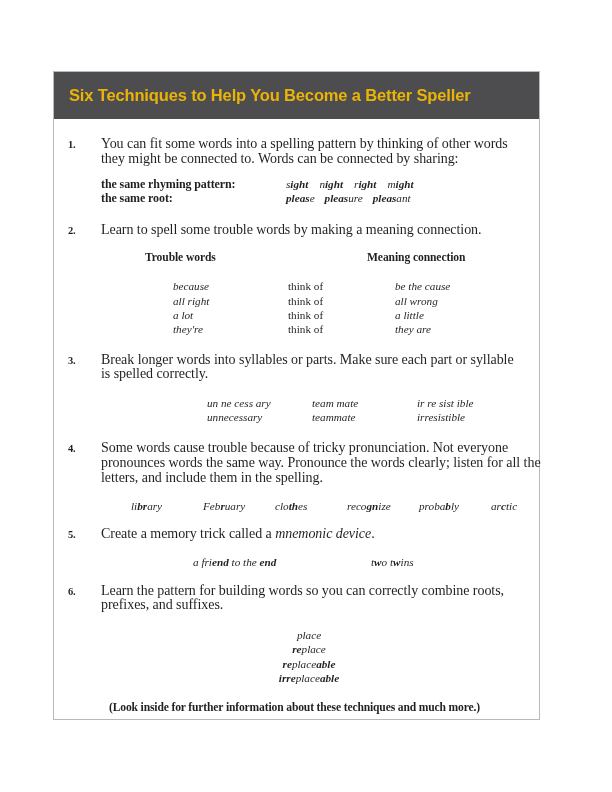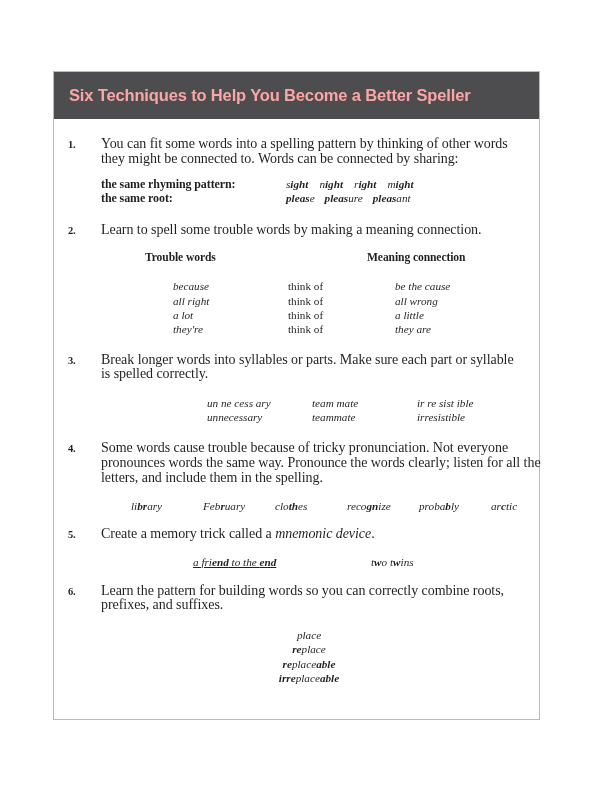--- a/index.html
+++ b/index.html
@@ -33,21 +33,21 @@
     height: 47px;
     background: #4d4d4f;
     display: flex;
     align-items: center;
     padding-left: 15px;
   }
   .header-title {
     font-family: "Liberation Sans", "DejaVu Sans", sans-serif;
     font-weight: bold;
     font-size: 16.5px;
-    color: #fca5a5;
+    color: #eab308;
     letter-spacing: -0.15px;
     white-space: nowrap;
   }
 
   
   .panel-body {
     padding: 18px 14px 0 14px;
     position: relative;
   }
 
@@ -135,21 +135,21 @@
   .t4-wrap .c { width: 72px; flex: 0 0 72px; white-space: nowrap; }
 
   
   .t5-wrap {
     margin-top: 14px;
     padding-left: 92px;
     display: flex;
     font-style: italic;
     font-size: 11.2px;
   }
-  .t5-wrap .c1 { width: 178px; flex: 0 0 178px; white-space: nowrap; text-decoration: underline; }
+  .t5-wrap .c1 { width: 178px; flex: 0 0 178px; white-space: nowrap; }
 
   
   .t6-wrap {
     margin-top: 15px;
     text-align: center;
     font-style: italic;
     font-size: 11.2px;
     line-height: 14.3px;
     padding-right: 8px;
   }
@@ -293,15 +293,16 @@
 
         <div class="t6-wrap">
           <div><b class="hi"></b><span>place</span><b class="hi"></b></div>
           <div><b class="hi">re</b><span>place</span><b class="hi"></b></div>
           <div><b class="hi">re</b><span>place</span><b class="hi">able</b></div>
           <div><b class="hi">irre</b><span>place</span><b class="hi">able</b></div>
         </div>
       </div>
     </div>
 
+    <div class="footer-note">(Look inside for further information about these techniques and much more.)</div>
 
   </div>
 </div>
 
 </body></html>

